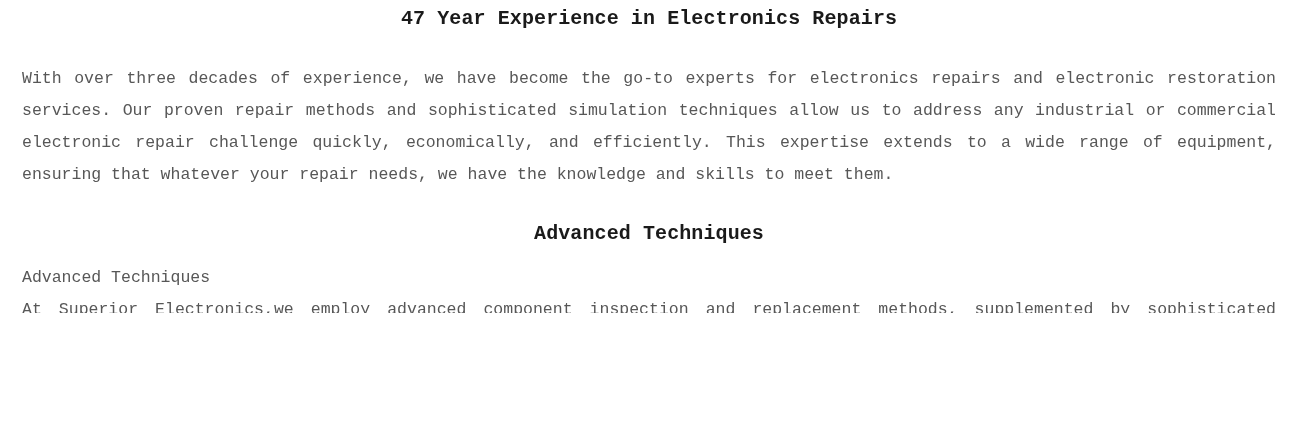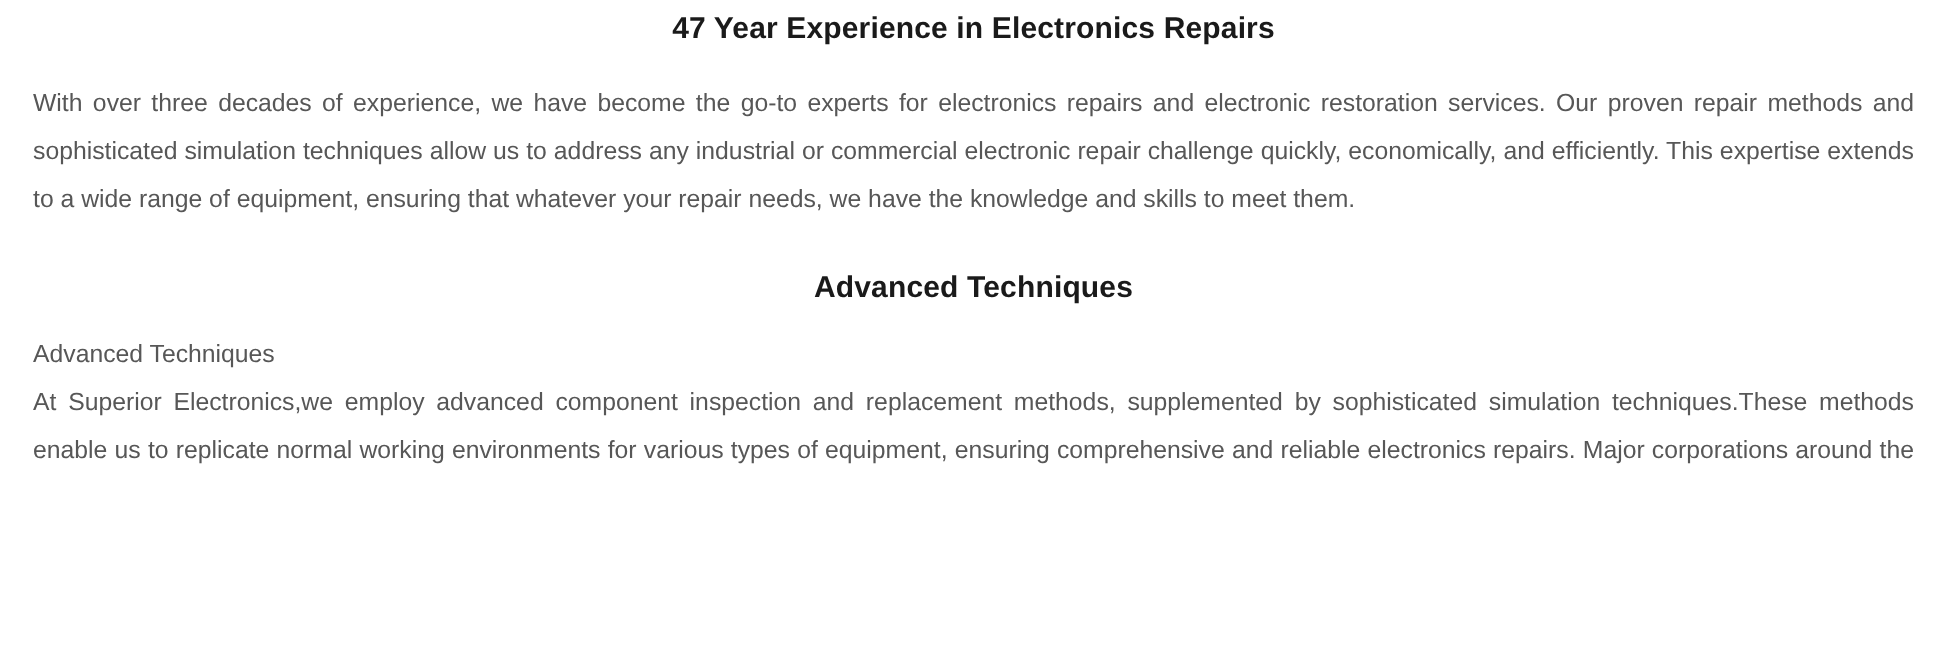--- a/index.html
+++ b/index.html
@@ -13,20 +13,21 @@
     font-family: "Liberation Sans", sans-serif;
     -webkit-font-smoothing: antialiased;
   }
   .page {
     position: relative;
     width: 1298px;
     height: 313px;
     box-sizing: border-box;
     padding: 0 14px;
     overflow: hidden;
+    font-family: Liberation Mono, monospace;
   }
   .section-heading {
     text-align: center;
     font-size: 20px;
     font-weight: bold;
     color: #1a1a1a;
     letter-spacing: 0.1px;
   }
   .heading-1 {
     margin: 6px 0 0 0;
@@ -39,21 +40,21 @@
   .body-text {
     font-size: 16.5px;
     line-height: 32px;
     color: #575757;
     text-align: justify;
     text-justify: inter-word;
     margin: 0;
     padding: 0 8px 0 8px;
   }
   .paragraph-1 {
-    margin-top: 21px;
+    margin-top: 31px;
   }
   .spacer-a {
     height: 30px;
   }
   .spacer-b {
     height: 15px;
   }
   .label-line {
     font-size: 16.5px;
     line-height: 32px;

